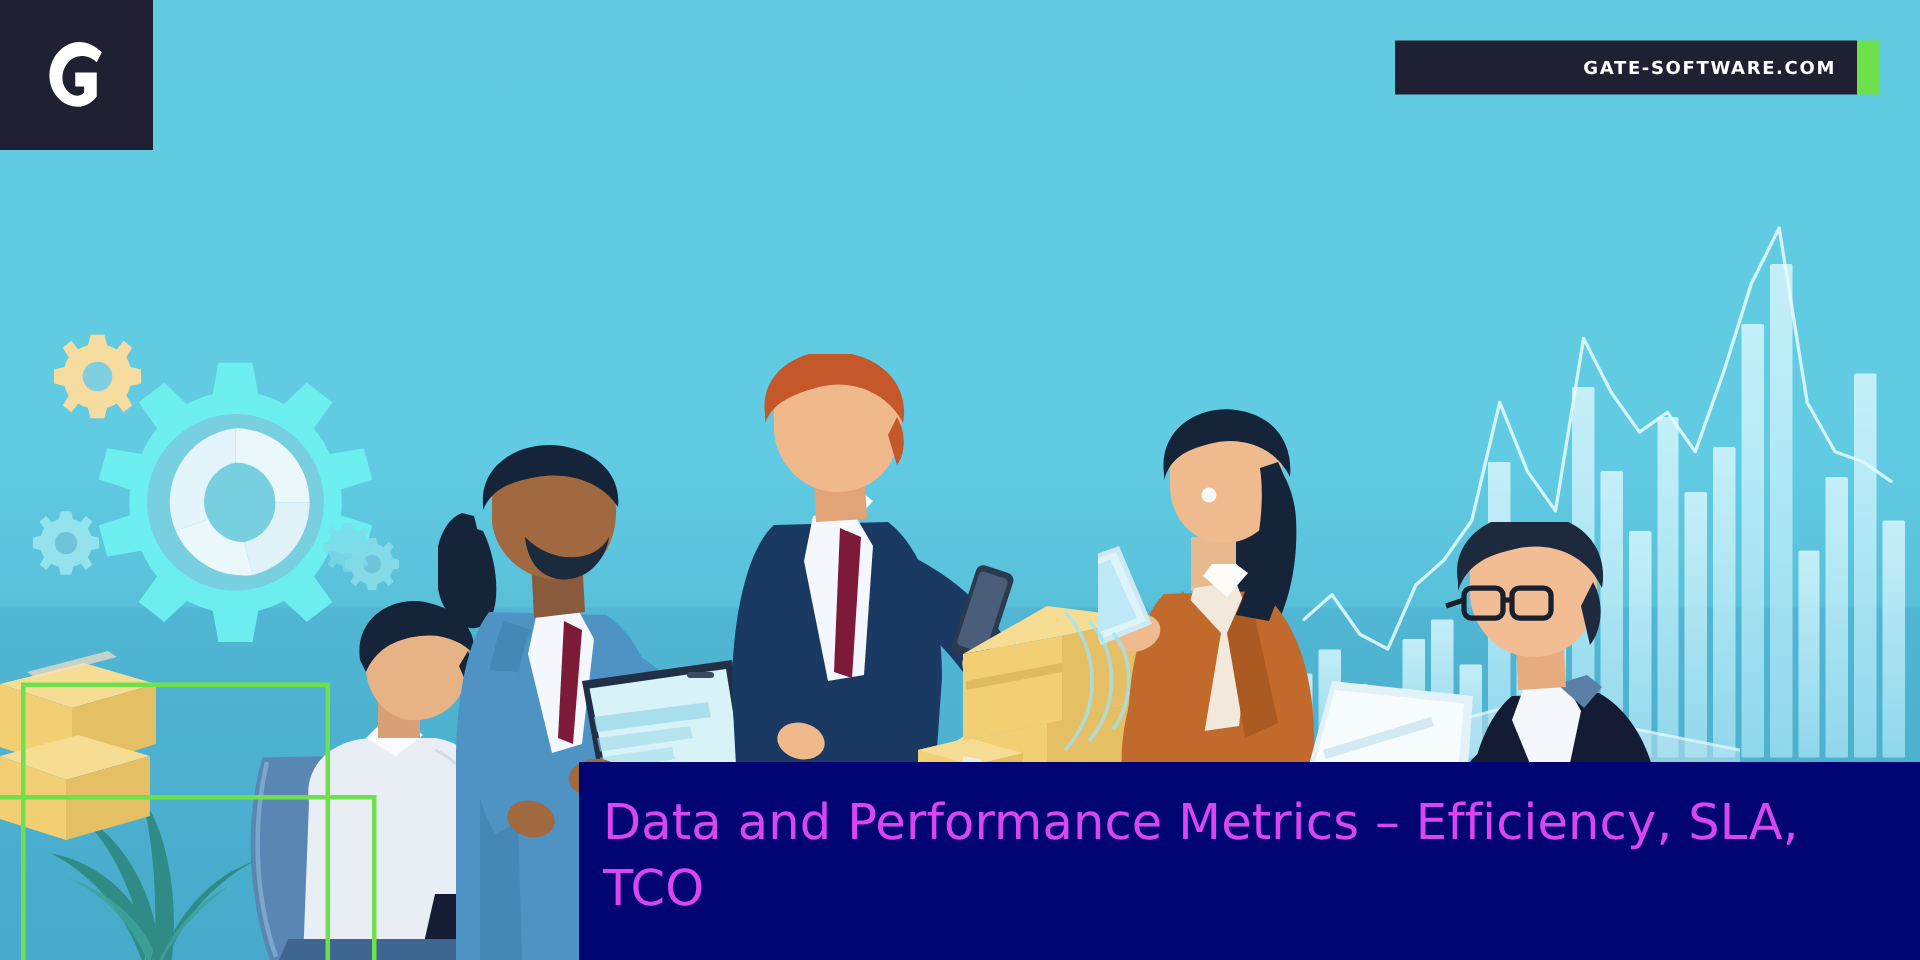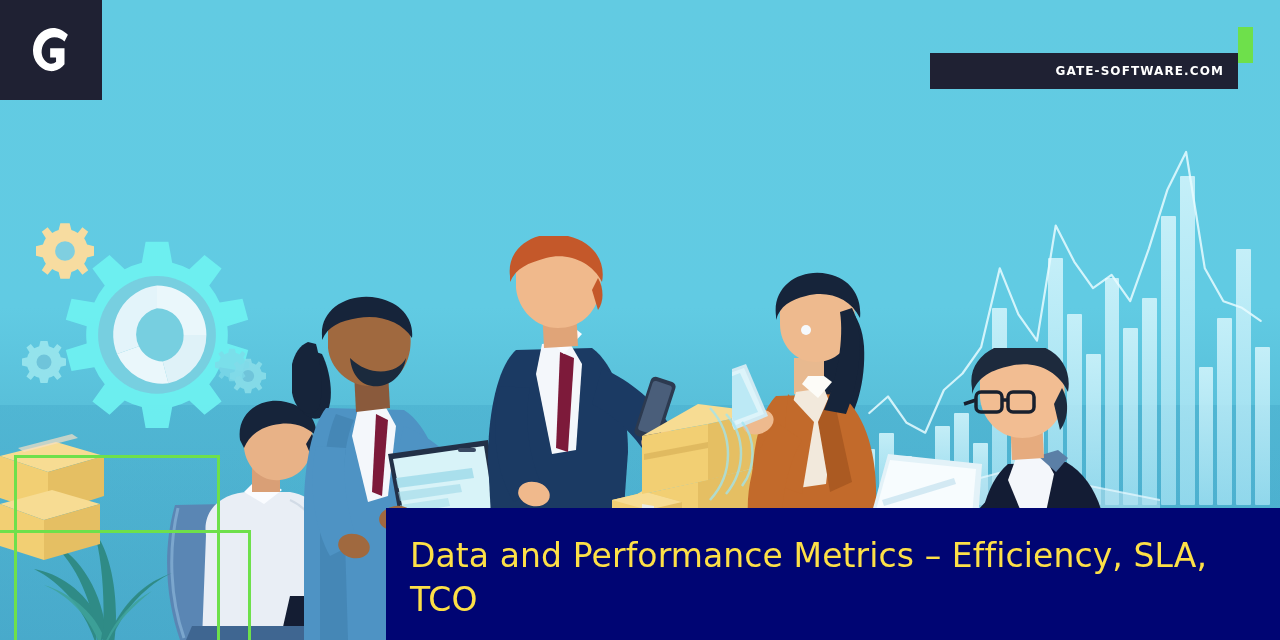--- a/index.html
+++ b/index.html
@@ -79,21 +79,21 @@
     background: #1f2133;
     display: flex; align-items: center; justify-content: center;
   }
 
   
   .url-banner {
     position: absolute;
     left: 930px; top: 27px;
     width: 308px; height: 36px;
     background: #1f2133;
-    display: flex; align-items: center; justify-content: flex-end; margin-top: 26px;
+    display: flex; align-items: center; justify-content: flex-end;
   }
   .url-text {
     color: #ffffff;
     font-size: 12px;
     font-weight: bold;
     letter-spacing: 1.1px;
     padding-right: 14px;
     font-family: "DejaVu Sans", sans-serif;
     white-space: nowrap;
   }
@@ -107,27 +107,27 @@
   
   .title-bar {
     position: absolute;
     left: 386px; top: 508px;
     width: 894px; height: 132px;
     background: #000573;
     box-sizing: border-box;
     padding: 18px 40px 0 16px;
   }
   .title-text {
-    color: #fde047;
+    color: #d946ef;
     font-size: 33px;
     line-height: 44px;
     font-weight: normal;
     letter-spacing: 0.1px;
     font-family: "DejaVu Sans", sans-serif;
-    margin: 8px;
+    margin: 0;
   }
 </style>
 </head>
 <body>
 
 <div id="stage">
 
   <div class="sky"></div>
   <div class="horizon"></div>
 

